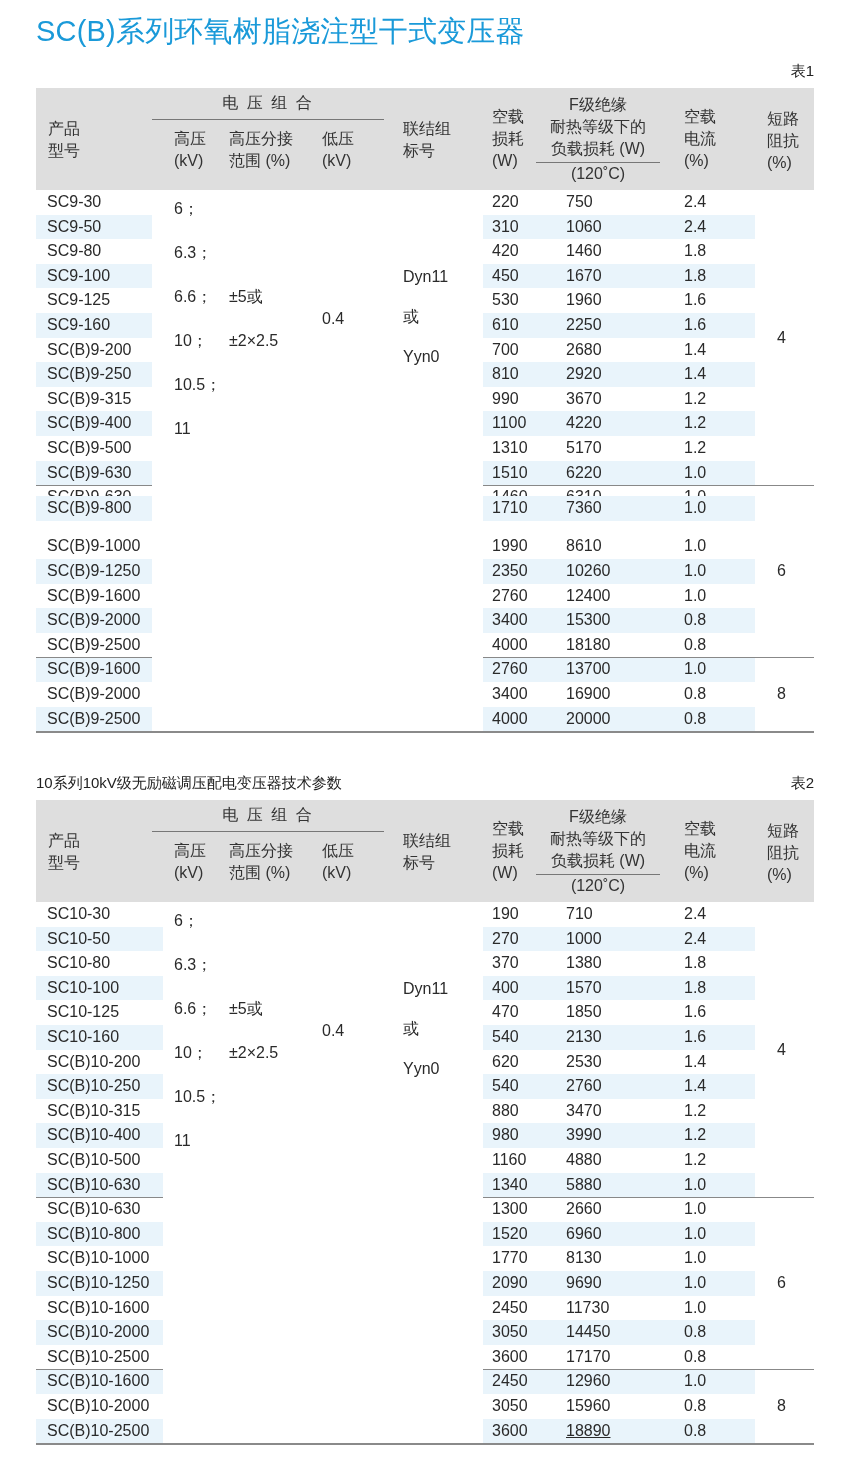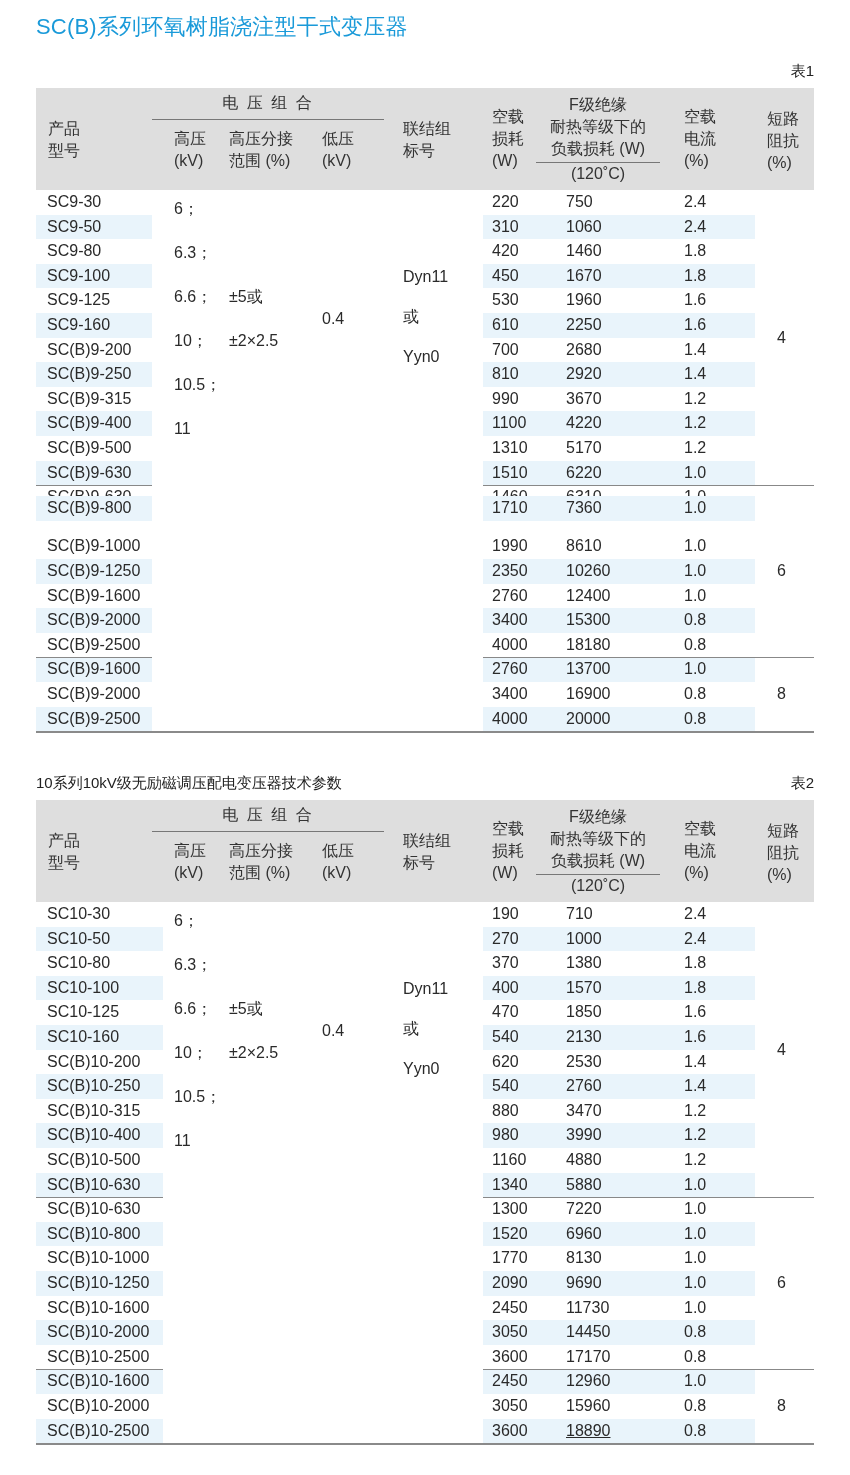--- a/index.html
+++ b/index.html
@@ -1,18 +1,18 @@
 <!DOCTYPE html>
 <html><head>
 <meta charset="utf-8">
 <style>
   html, body { margin:0; padding:0; background:#ffffff; }
   body { width:850px; height:1475px; position:relative; overflow:hidden;
          font-family:"Liberation Sans","DejaVu Sans",sans-serif; color:#2a2a2a; }
-  .page-title { position:absolute; left:36px; top:12px; font-size:22px; color:#1a9ad9; letter-spacing:0.2px; }
+  .page-title { position:absolute; left:36px; top:12px; font-size:29px; color:#1a9ad9; letter-spacing:0.2px; }
   .table-block { position:absolute; left:36px; width:778px; }
   .caption { position:absolute; left:0; top:0; width:778px; height:22px; font-size:15px; color:#222; }
   .caption .tag { position:absolute; right:0; top:0; }
   .thead { position:absolute; left:0; top:26px; width:778px; height:102px; background:#dedede; }
   .th { position:absolute; font-size:16px; line-height:22px; color:#333; }
   .th.center { text-align:center; }
   .hline { position:absolute; height:1px; background:#777; }
   .rows { position:absolute; left:0; top:128px; width:778px; }
   .row { position:absolute; left:0; width:778px; height:24.6px; font-size:16px; line-height:24.6px; }
   .stripe-a, .stripe-b { position:absolute; top:0; height:24.6px; background:#e9f4fb; }
@@ -387,21 +387,21 @@
           <div class="stripe-a" style="left: 0px; width: 127px;"></div>
           <div class="stripe-b" style="left: 447px; width: 272px;"></div>
           <span class="cell" style="left: 11px;">SC(B)10-630</span>
           <span class="cell" style="left: 456px;">1340</span>
           <span class="cell" style="left: 530px;">5880</span>
           <span class="cell" style="left: 648px;">1.0</span>
         </div>
         <div class="row" style="top: 295.2px;">
           <span class="cell" style="left: 11px;">SC(B)10-630</span>
           <span class="cell" style="left: 456px;">1300</span>
-          <span class="cell" style="left: 530px;">7220</span>
+          <span class="cell" style="left: 530px;">2660</span>
           <span class="cell" style="left: 648px;">1.0</span>
         </div>
         <div class="row" style="top: 319.8px;">
           <div class="stripe-a" style="left: 0px; width: 127px;"></div>
           <div class="stripe-b" style="left: 447px; width: 272px;"></div>
           <span class="cell" style="left: 11px;">SC(B)10-800</span>
           <span class="cell" style="left: 456px;">1520</span>
           <span class="cell" style="left: 530px;">6960</span>
           <span class="cell" style="left: 648px;">1.0</span>
         </div>

